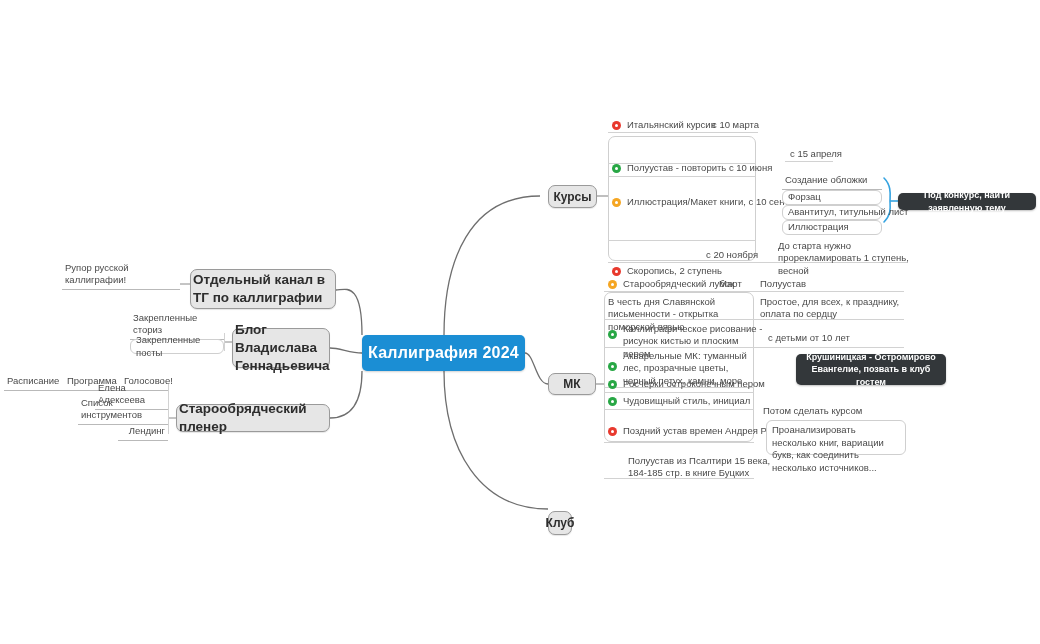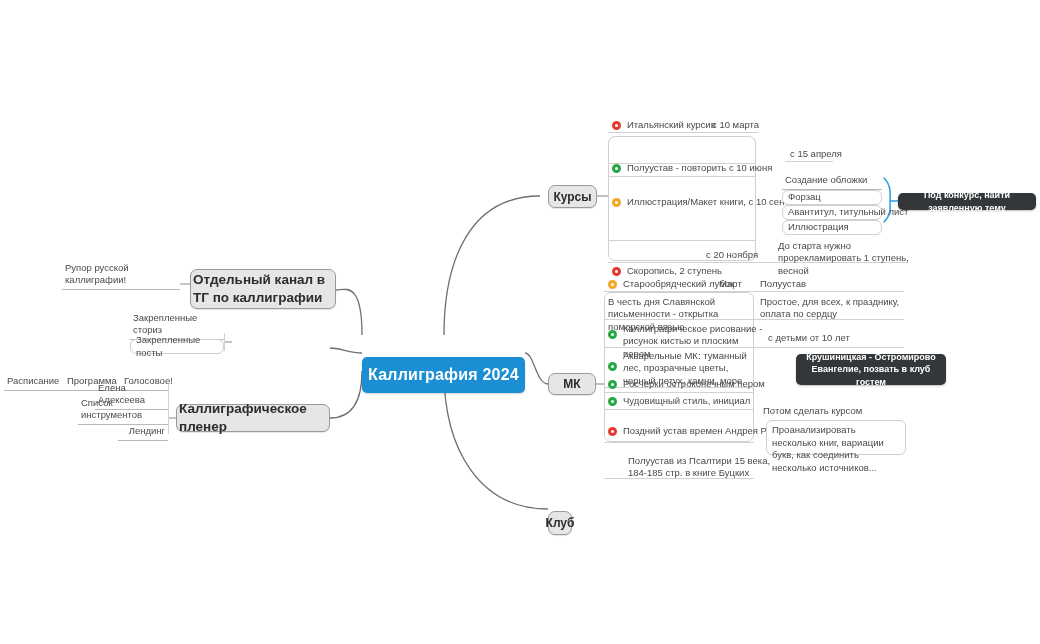--- a/index.html
+++ b/index.html
@@ -205,43 +205,46 @@
 
       <path d="M 232 342 L 224 342"></path>
 
       <path d="M 176 418 L 168 418"></path>
     </g>
 
     <path d="M 884 178 C 892 186, 890 196, 890 201 C 890 206, 892 214, 884 222" fill="none" stroke="#35a3e0" stroke-width="1.6" stroke-linecap="round"></path>
     <path d="M 890 201 L 898 201" fill="none" stroke="#35a3e0" stroke-width="1.6"></path>
   </svg>
 
-  <div class="node root-node" style="left:362px; top:335px; width:163px; height:36px;margin-top:22px;">
+  <div class="node root-node" style="left:362px; top:335px; width:163px; height:36px;">
     <span>Каллиграфия 2024</span>
   </div>
 
   <div class="node pill center" style="left:548px; top:185px; width:49px; height:23px;">
     <span>Курсы</span>
   </div>
 
   <div class="node pill center" style="left:548px; top:373px; width:48px; height:22px;">
     <span>МК</span>
   </div>
 
   <div class="node pill center" style="left:548px; top:511px; width:24px; height:24px;">
     <span>Клуб</span>
   </div>
 
   <div class="node pill big" style="left:190px; top:269px; width:146px; height:40px;">
     <span>Отдельный канал в ТГ по каллиграфии</span>
   </div>
 
+  <div class="node pill big" style="left:232px; top:328px; width:98px; height:40px;">
+    <span>Блог Владислава Геннадьевича</span>
+  </div>
 
   <div class="node pill big" style="left:176px; top:404px; width:154px; height:28px; justify-content:center;">
-    <span>Каллиграфическое пленер</span>
+    <span>Старообрядческий пленер</span>
   </div>
 
   <div class="ul-leaf rt" style="left:62px; top:276px; width:118px; height:14px;">
     <span>Рупор русской каллиграфии!</span>
   </div>
 
   <div class="ul-leaf rt" style="left:130px; top:326px; width:94px; height:14px;">
     <span>Закрепленные сториз</span>
   </div>
   <div class="box-leaf rt" style="left:130px; top:339px; width:94px; height:15px;">

